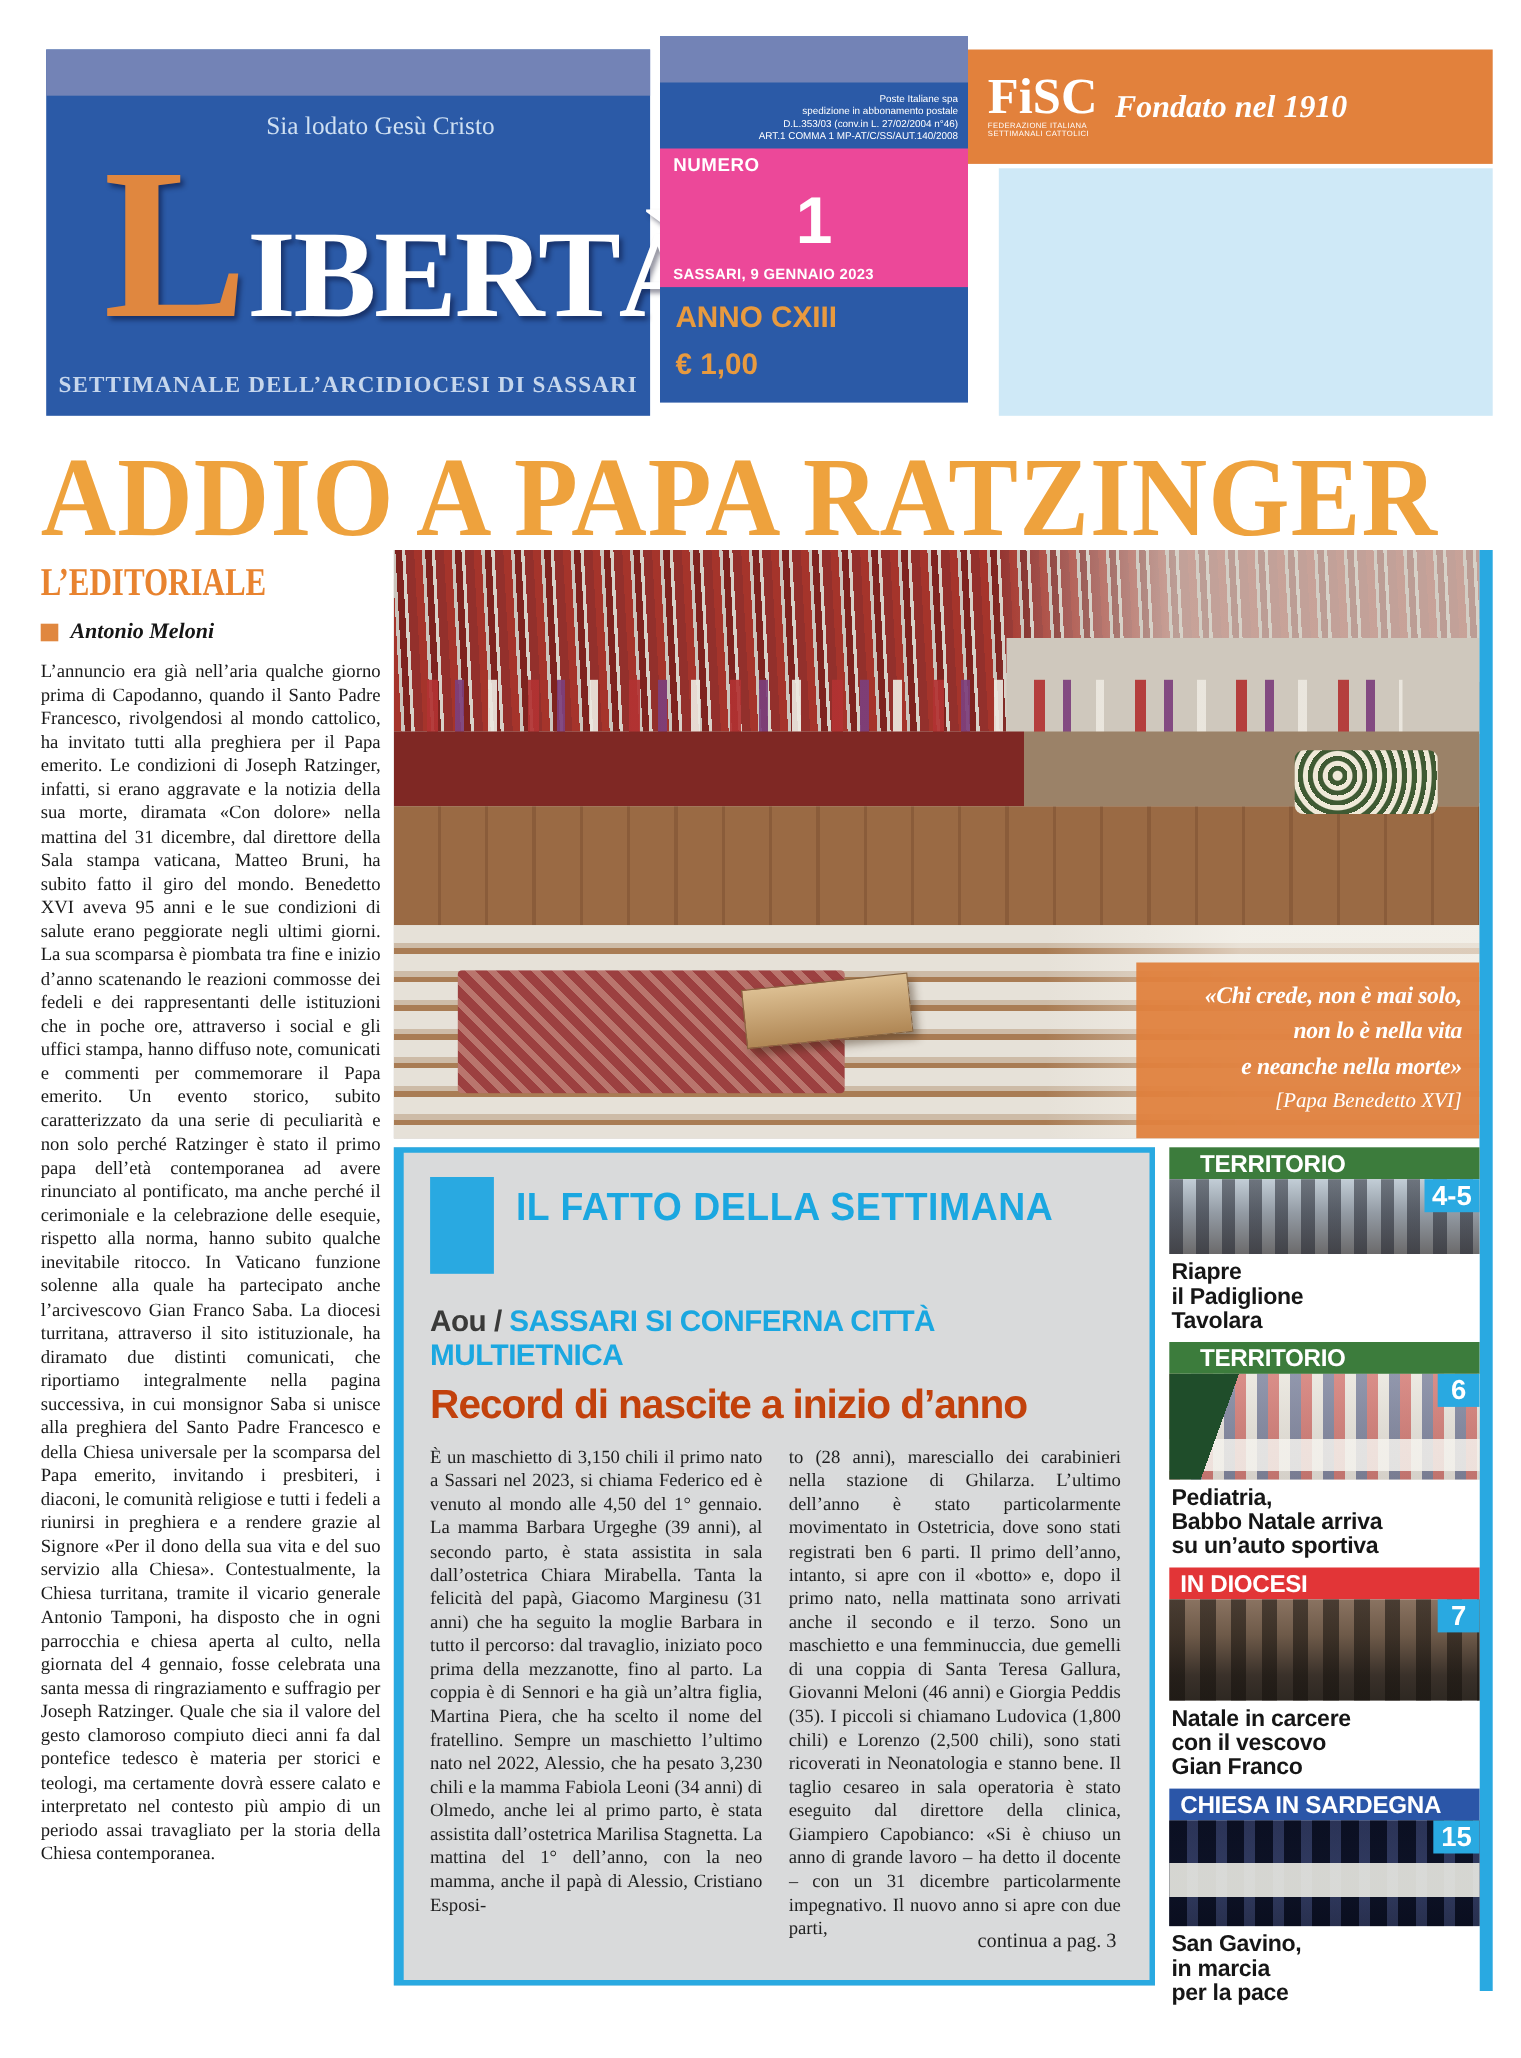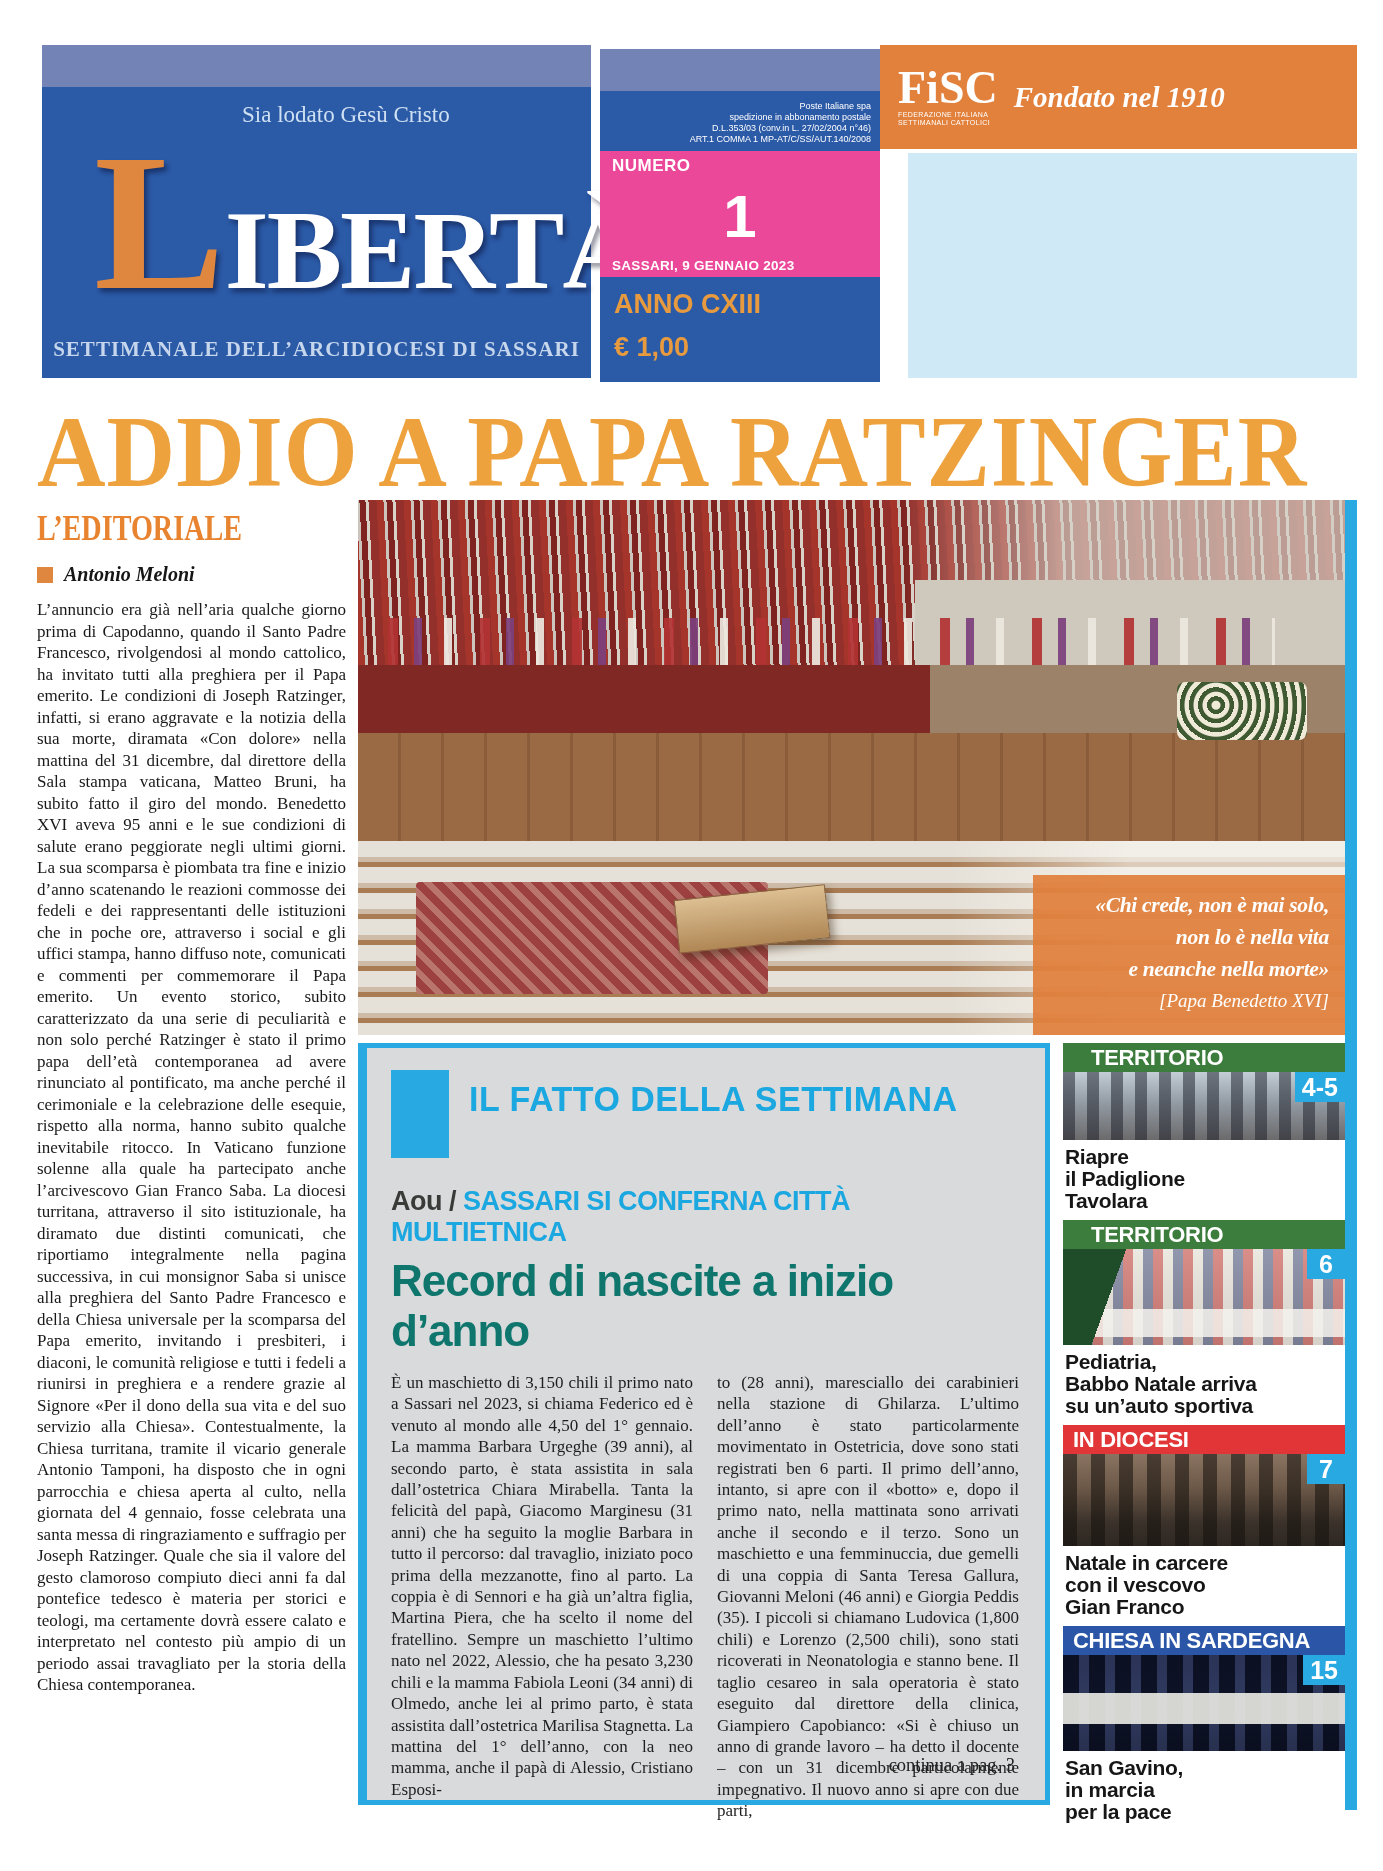--- a/index.html
+++ b/index.html
@@ -4,21 +4,21 @@
 <style>
   * { margin:0; padding:0; box-sizing:border-box; }
   html,body { background:#888; }
   .page {
     position:relative; width:1383px; height:1871px; background:#ffffff;
     margin:0 auto; overflow:hidden;
     font-family:"Liberation Sans", sans-serif;
   }
   
   .mast-left { position:absolute; left:42px; top:45px; width:549px; height:333px; background:#2b5aa7; }
-  .mast-mid  { position:absolute; left:600px; top:49px; width:280px; height:333px; background:#2b5aa7; }
+  .mast-mid  { position:absolute; left:600px; top:33px; width:280px; height:333px; background:#2b5aa7; }
   .topband { position:absolute; left:0; top:0; right:0; height:42px; background:#7383b6; }
   .motto { position:absolute; left:200px; top:57px; color:#cfe0f2; font-family:"Liberation Serif",serif; font-size:23px; }
   .logo { position:absolute; left:52px; bottom:58px; display:flex; align-items:baseline; line-height:1;
           font-family:"Liberation Serif",serif; font-weight:bold; text-shadow:3px 4px 5px rgba(0,0,30,.45); }
   .logo-l { color:#e0873f; font-size:196px; }
   .logo-rest { color:#ffffff; font-size:113px; letter-spacing:-2px; }
   .mast-subtitle { position:absolute; left:0; right:0; bottom:16px; text-align:center; color:#c6d6ec;
           font-family:"Liberation Serif",serif; font-weight:bold; font-size:21px; letter-spacing:1px; }
   .postal { margin-top:52px; padding-right:9px; text-align:right; color:#ffffff; font-size:9px; line-height:11px; }
   .numero-band { margin-top:6px; height:126px; background:#ec4899; padding:5px 12px 4px;
@@ -89,21 +89,21 @@
   
   .fact-box { position:absolute; left:358px; top:1043px; width:692px; height:762px;
       background:#d9dadb; border:5px solid #29a9e1; border-left-width:9px; padding:22px 26px 20px 24px; }
   .kicker-row { display:flex; align-items:flex-start; }
   .kicker-square { width:58px; height:88px; background:#29a9e1; flex:0 0 auto; }
   .kicker { margin:8px 0 0 20px; color:#1ba7e0; font-weight:bold; font-size:34px; letter-spacing:.5px;
       transform:scaleY(1.05); transform-origin:left top; }
   .topic-line { margin-top:28px; font-size:27px; font-weight:bold; letter-spacing:-.5px; }
   .topic-prefix { color:#3a3a39; }
   .topic-main { color:#1ba7e0; }
-  .fact-title { margin-top:8px; color:#0f766e; font-weight:bold; font-size:44px; letter-spacing:-1px; }
+  .fact-title { margin-top:8px; color:#c2410c; font-weight:bold; font-size:37px; letter-spacing:-1px; }
   .fact-cols { margin-top:16px; display:flex; gap:24px; }
   .fact-col { flex:1 1 0; height:524px; overflow:hidden; font-family:"Liberation Serif",serif;
       font-size:17px; line-height:21.4px; text-align:justify; color:#1e1e1e; hyphens:auto; }
   .continuation { position:absolute; right:30px; bottom:24px; font-family:"Liberation Serif",serif;
       font-size:18.5px; color:#222; }
   
   .sidebar { position:absolute; left:1063px; top:1043px; width:282px; }
   .sb-item { position:relative; }
   .sb-band { height:29px; line-height:29px; padding-left:10px; color:#fff; font-weight:bold;
       font-size:22px; letter-spacing:-.3px; }

